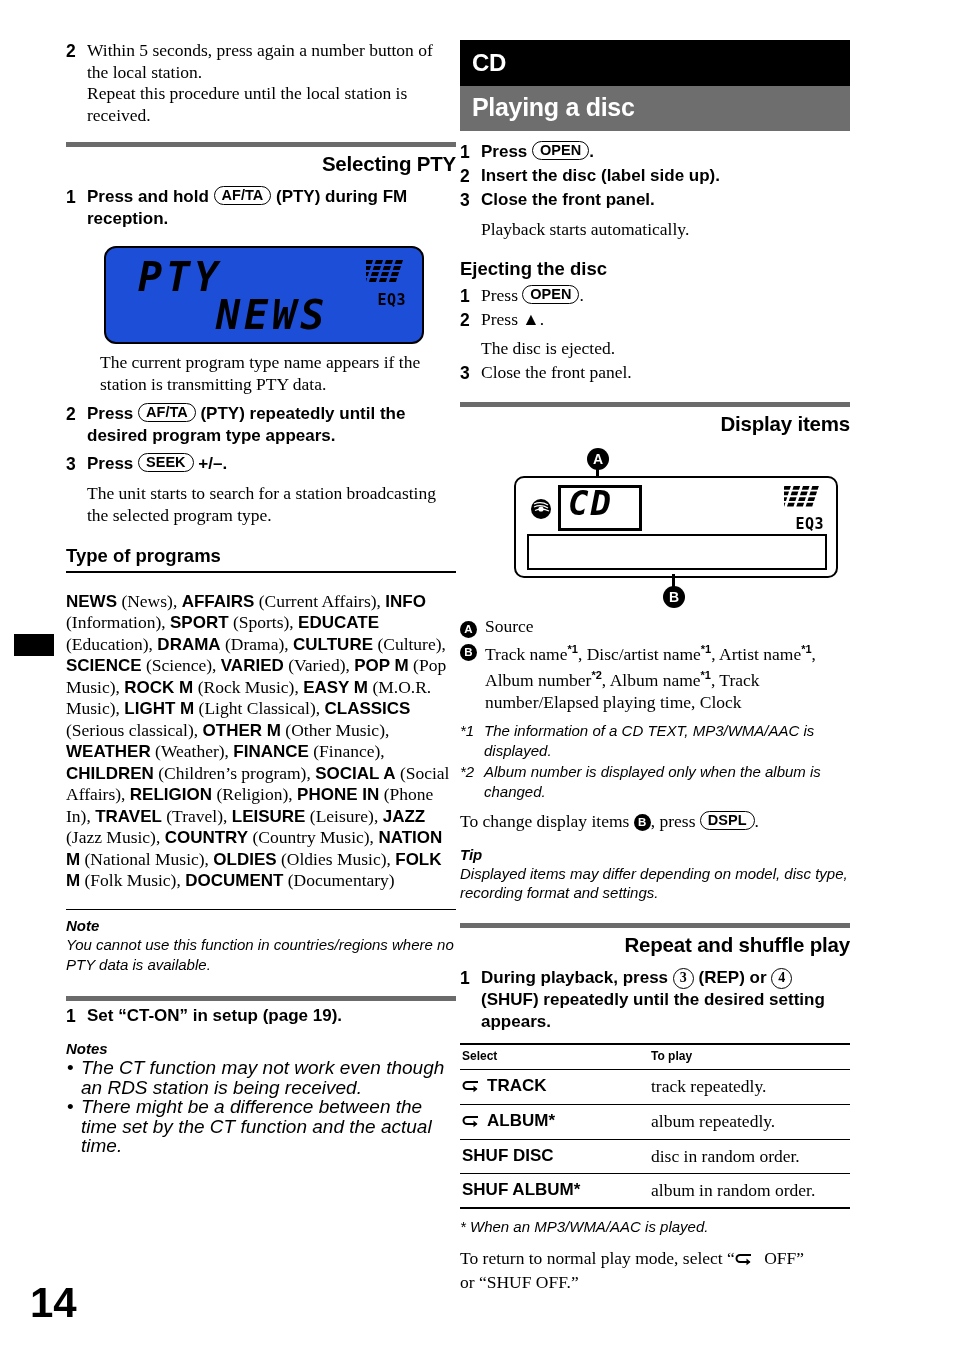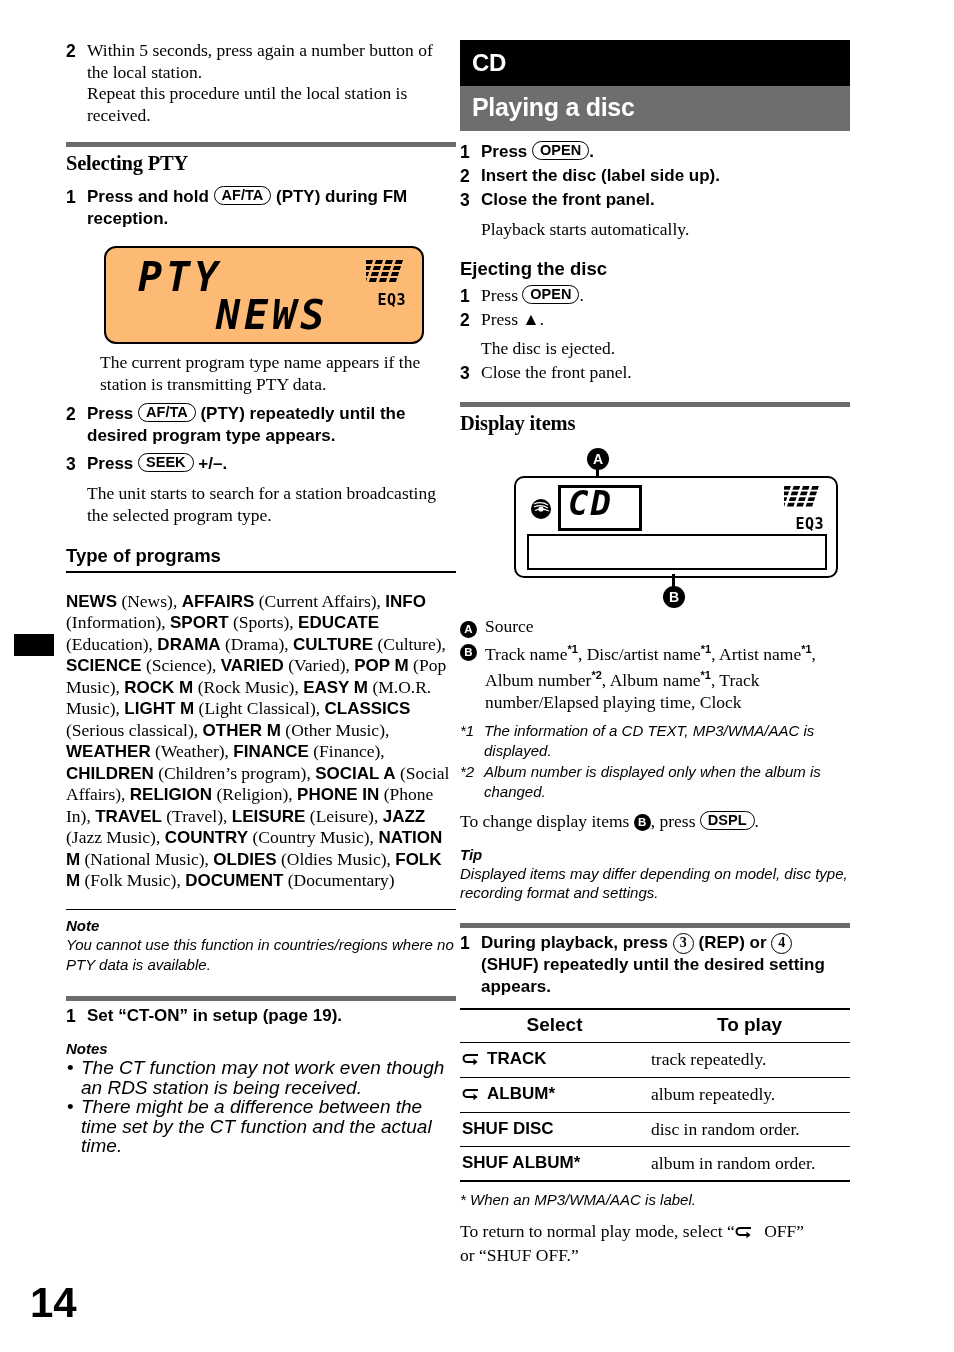--- a/index.html
+++ b/index.html
@@ -66,26 +66,27 @@
   }
 
   
   .rule-gray {
     height: 5px;
     background: #6b6b6b;
     margin-top: 16px;
     margin-bottom: 4px;
   }
   h2.sec {
-    font-family: Liberation Serif, serif;
+    font-family: Liberation Sans, sans-serif;
     font-weight: bold;
     font-size: 20.5px;
     line-height: 25px;
     margin: 0 0 10px 0;
     letter-spacing: -0.2px;
+    text-align: right;
   }
   h3.sub-sec {
     font-family: "Liberation Sans", sans-serif;
     font-weight: bold;
     font-size: 18.5px;
     line-height: 23px;
     margin: 14px 0 5px 0;
   }
   h3.sub-sec.ruled {
     border-bottom: 2px solid #000;
@@ -173,21 +174,21 @@
   }
 
   
   .lcd {
     position: relative;
     width: 316px;
     height: 94px;
     margin: 16px 16px 6px 38px;
     border: 2px solid #000;
     border-radius: 12px;
-    background: #fdba74;
+    background: #1d4ed8;
   }
   .lcd-seg {
     position: absolute;
     font-family: "DejaVu Sans Mono", monospace;
     font-weight: bold;
     font-style: italic;
     letter-spacing: 4px;
     color: #000;
   }
   .lcd-pty { left: 32px; top: 6px;  font-size: 40px; }
@@ -316,24 +317,24 @@
   .fnrow .fmark { flex: 0 0 24px; }
   .fnrow .ftext { flex: 1 1 auto; }
 
   
   table.play {
     border-collapse: collapse;
     width: 100%;
     margin-top: 10px;
   }
   table.play th {
-    text-align: center;
-    font-family: "Liberation Sans", sans-serif;
-    font-weight: bold;
-    font-size: 19px;
+    text-align: left;
+    font-family: "Liberation Sans", sans-serif;
+    font-weight: bold;
+    font-size: 12px;
     padding: 4px 2px 6px 2px;
     border-top: 2.5px solid #000;
     border-bottom: 1.5px solid #000;
   }
   table.play td {
     padding: 6px 2px 6px 2px;
     border-bottom: 1.5px solid #000;
     vertical-align: top;
   }
   table.play td.sel {
@@ -622,20 +623,21 @@
     <div class="sub" style="margin-top:10px;">
       <span>To change display items</span>
       <span class="badge">B</span><span>, press</span>
       <span class="btn">DSPL</span><span>.</span>
     </div>
 
     <div class="note-head">Tip</div>
     <div class="note-body">Displayed items may differ depending on model, disc type, recording format and settings.</div>
 
     <div class="rule-gray" style="margin-top:20px;"></div>
+    <h2 class="sec">Repeat and shuffle play</h2>
 
     <div class="step step-bold">
       <div class="num">1</div>
       <div class="body">
         <span>During playback, press</span>
         <span class="btn-num">3</span>
         <span>(REP) or</span>
         <span class="btn-num">4</span>
         <span>(SHUF) repeatedly until the desired setting appears.</span>
       </div>
@@ -667,21 +669,21 @@
             <td class="sel"><span>SHUF DISC</span></td>
             <td class="play-desc">disc in random order.</td>
           </tr>
           <tr>
             <td class="sel"><span>SHUF ALBUM</span><span>*</span></td>
             <td class="play-desc">album in random order.</td>
           </tr>
         </tbody>
     </table>
 
-    <div class="note-body" style="margin-top:8px;">* When an MP3/WMA/AAC is label.</div>
+    <div class="note-body" style="margin-top:8px;">* When an MP3/WMA/AAC is played.</div>
 
     <div class="sub" style="margin-top:12px;">
       <span>To return to normal play mode, select “</span><span class="rep-glyph"><svg width="20" height="14" viewBox="0 0 20 14">
             <path d="M16 3 H5 A3.2 3.2 0 0 0 5 10 H14.5" stroke="#000" stroke-width="2" fill="none"></path>
             <path d="M11.5 6.6 L15.5 10 L11.5 13.2 Z" fill="#000"></path>
           </svg></span><span> OFF”</span>
       <div>or “SHUF OFF.”</div>
     </div>
   </div>
 

